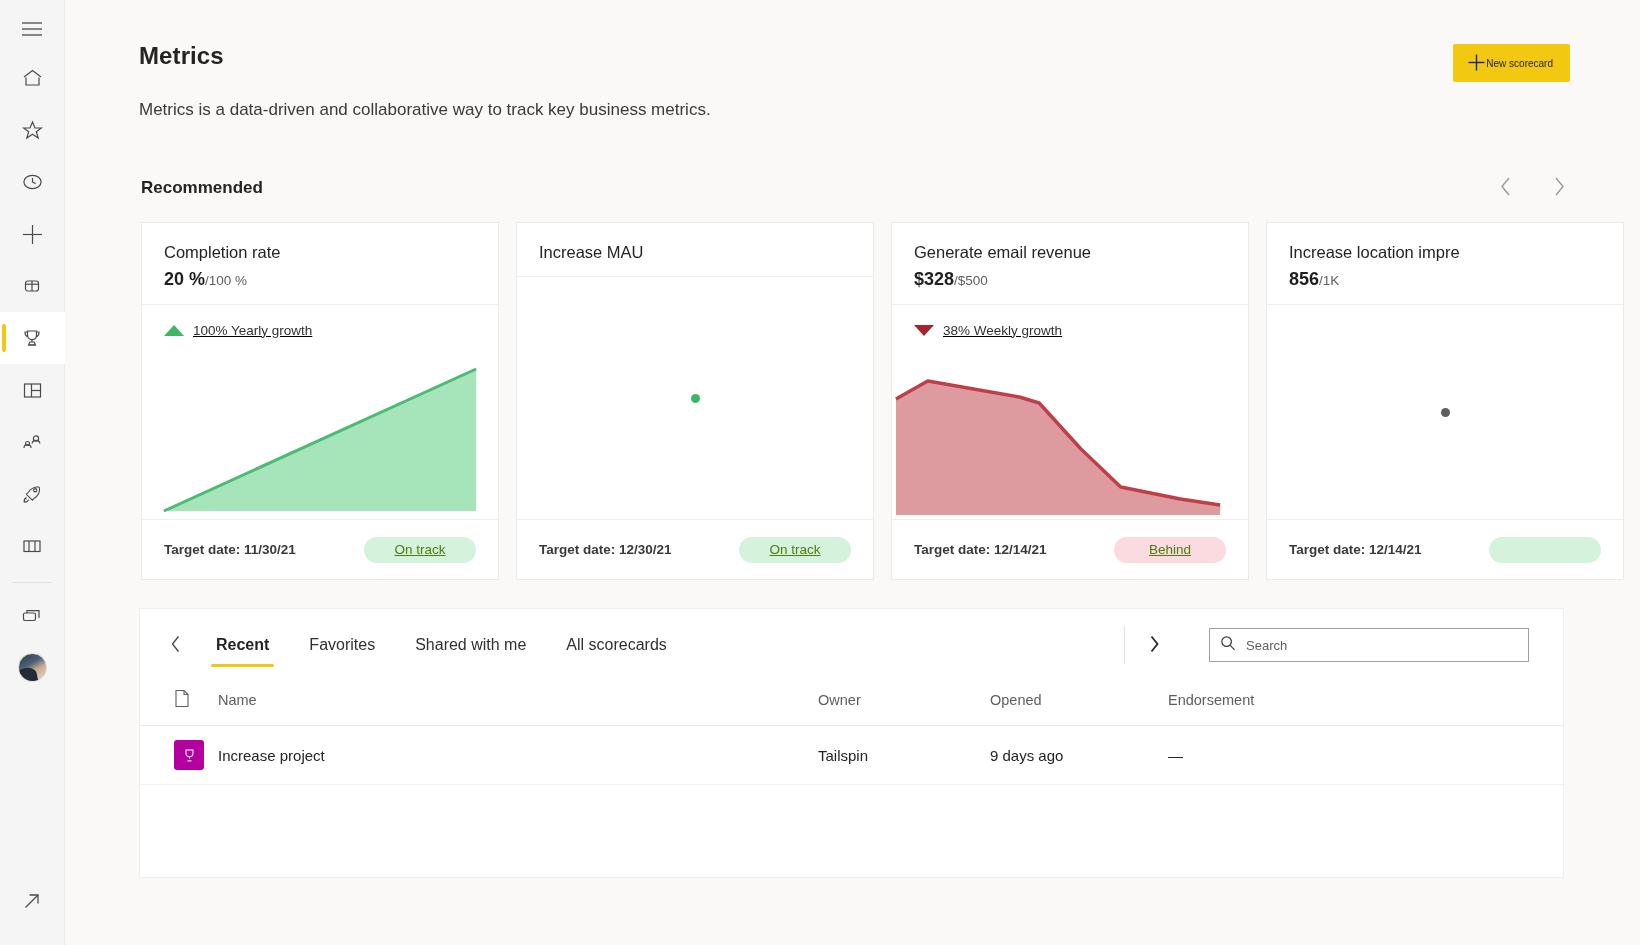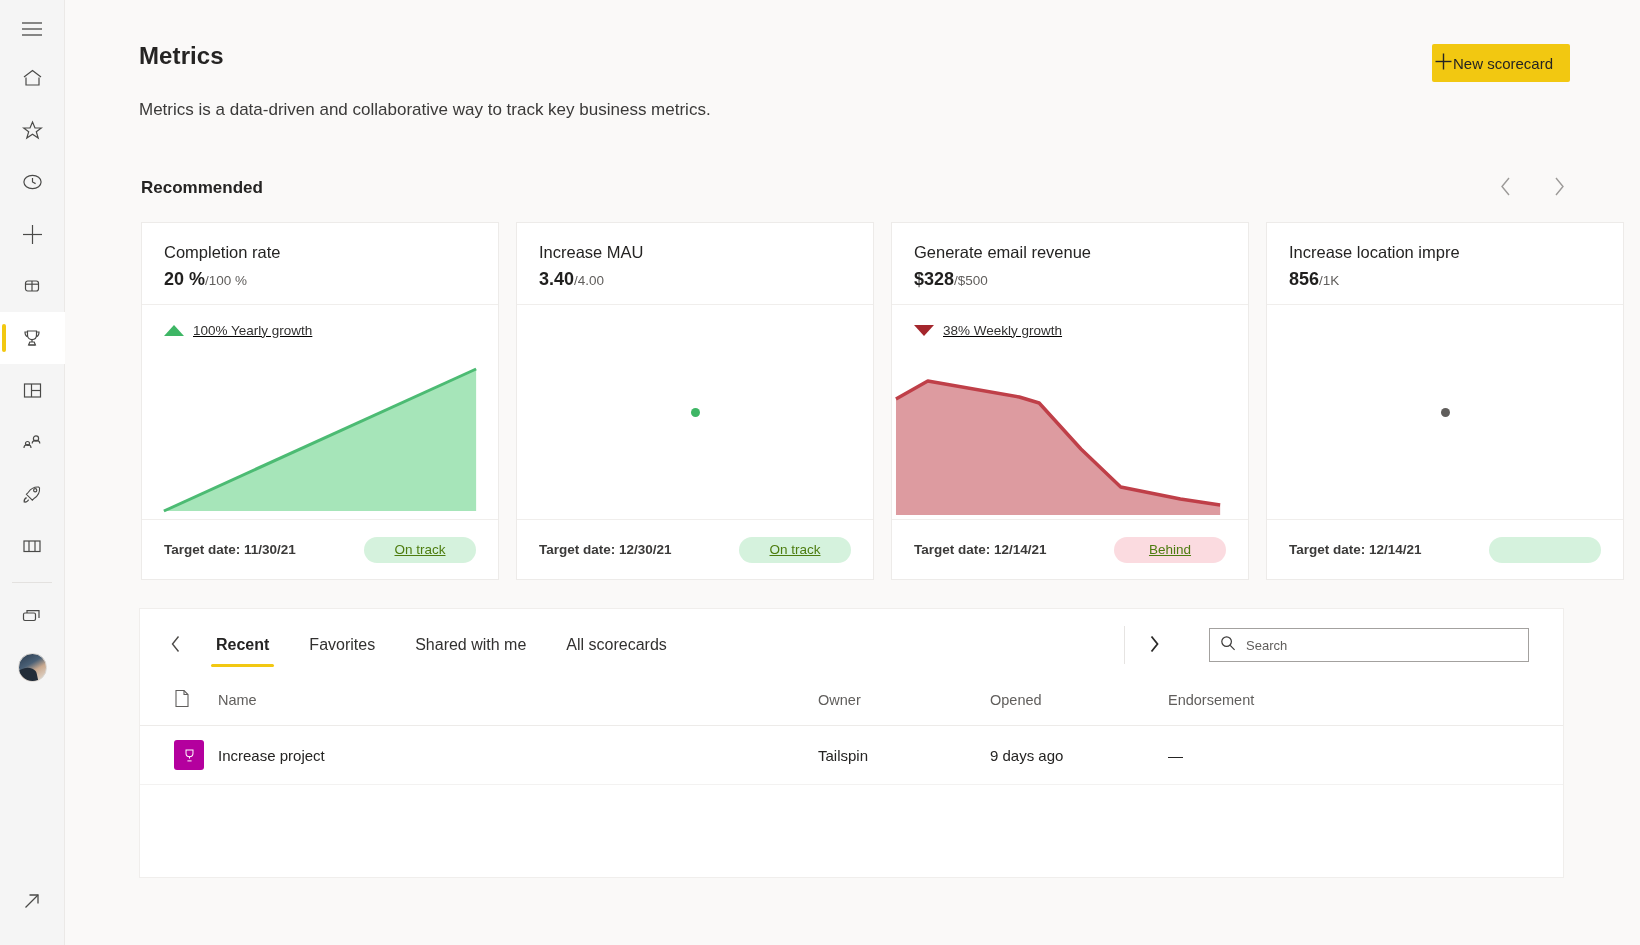--- a/index.html
+++ b/index.html
@@ -50,25 +50,25 @@
 
   
   .main { flex: 1 1 auto; height: 945px; position: relative; overflow: hidden; background: #faf9f8; }
 
   .page-head { padding: 42px 0 0 74px; position: relative; }
   .page-title { font-size: 24px; font-weight: 600; color: #252423; letter-spacing: .1px; }
   .page-sub { margin-top: 30px; font-size: 17px; color: #3b3a39; font-weight: 400; }
 
   .new-btn {
     position: absolute; right: 70px; top: 44px;
-    height: 38px; padding: 0 17px 0 2px;
+    height: 38px; padding: 0 17px 0 14px;
     background: #f2c811; color: #252423;
     border: none; border-radius: 2px;
     display: flex; align-items: center; 
-    font-size: 15px; font-family: "Liberation Sans", sans-serif; font-weight: 400;
+    font-size: 10px; font-family: "Liberation Sans", sans-serif; font-weight: 400;
     cursor: pointer;
   }
   .new-btn .plus { display: block; }
 
   
   .rec-head {
     margin: 57px 0 0 0; padding: 0 70px 0 76px;
     display: flex; align-items: center;
   }
   .rec-title { font-size: 17px; font-weight: 600; color: #252423; }
@@ -387,23 +387,20 @@
         </div>
         <div class="card-foot">
           <span class="tdate">Target date: 11/30/21</span>
           <span class="badge ontrack">On track</span>
         </div>
       </div>
 
       <div class="card">
         <div class="card-head">
           <div class="card-name">Increase MAU</div>
-          <div class="card-val">
-            <span>3.40</span><span class="target">/4.00</span>
-          </div>
         </div>
         <div class="card-body">
           <div class="dot-holder">
             <span class="dot" style="background:#3eb665"></span>
           </div>
         </div>
         <div class="card-foot">
           <span class="tdate">Target date: 12/30/21</span>
           <span class="badge ontrack">On track</span>
         </div>

